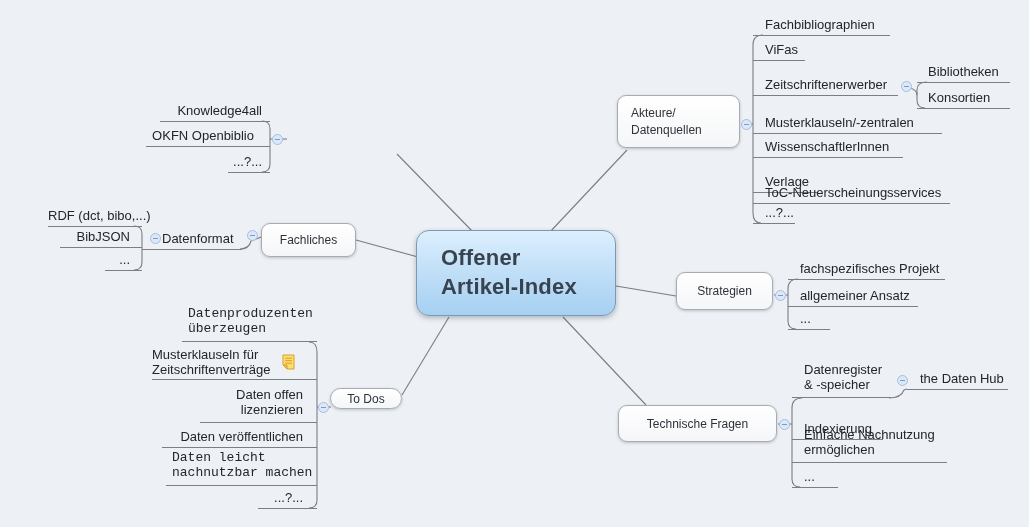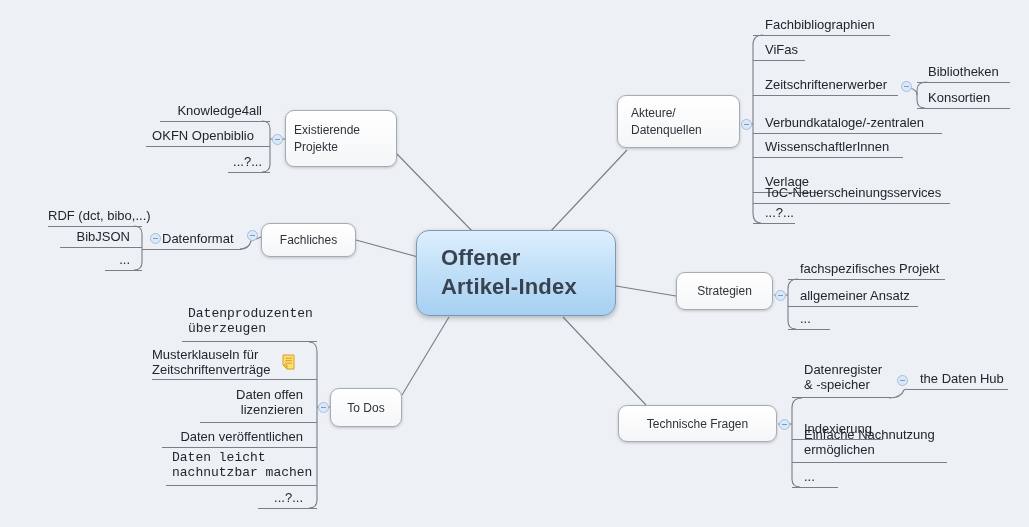--- a/index.html
+++ b/index.html
@@ -100,24 +100,22 @@
     <path d="M778,424 H792"></path>
     <path d="M889,398 Q901,398 904,390 L907,389"></path>
 
     <path d="M309,342 Q317,342 317,352 V500 Q317,508 309,508"></path>
     <path d="M317,407 H331"></path>
   </svg>
 
   <div class="center-node">Offener
 Artikel-Index</div>
 
-  <div class="branch pre" style="left:285px;top:110px;width:112px;height:57px;padding-left:8px;">Existierende
-Projekte</div>
   <div class="branch" style="left:261px;top:223px;width:95px;height:34px;">Fachliches</div>
-  <div class="branch" style="left:330px;top:388px;width:72px;height:39px;">To Dos</div>
+  <div class="branch" style="left:330px;top:388px;width:72px;height:21px;border-radius:11px;">To Dos</div>
   <div class="branch pre" style="left:617px;top:95px;width:123px;height:53px;padding-left:13px;">Akteure/
 Datenquellen</div>
   <div class="branch" style="left:676px;top:272px;width:97px;height:38px;">Strategien</div>
   <div class="branch" style="left:618px;top:405px;width:159px;height:37px;">Technische Fragen</div>
 
   <div class="topic l" style="left:160px;top:101px;width:110px;padding-right:8px;">Knowledge4all</div>
   <div class="topic l" style="left:146px;top:126px;width:124px;">OKFN Openbiblio</div>
   <div class="topic l" style="left:228px;top:152px;width:42px;padding-right:8px;">...?...</div>
 
   <div class="topic r" style="left:142px;top:229px;width:100px;padding-left:20px;">Datenformat</div>
@@ -143,21 +141,21 @@
   <div class="topic l" style="left:162px;top:427px;width:155px;padding-right:14px;">Daten veröffentlichen</div>
   <div class="topic l pre alignleft" style="left:166px;top:449px;width:151px;height:37px;">Daten leicht
 nachnutzbar machen</div>
   <div class="topic l" style="left:258px;top:488px;width:59px;padding-right:14px;">...?...</div>
 
   <div class="topic r" style="left:753px;top:15px;width:137px;">Fachbibliographien</div>
   <div class="topic r" style="left:753px;top:40px;width:52px;">ViFas</div>
   <div class="topic r" style="left:753px;top:75px;width:145px;">Zeitschriftenerwerber</div>
   <div class="topic r" style="left:917px;top:62px;width:93px;padding-left:11px;">Bibliotheken</div>
   <div class="topic r" style="left:917px;top:88px;width:93px;padding-left:11px;">Konsortien</div>
-  <div class="topic r" style="left:753px;top:113px;width:189px;">Verbundkataloge/-zentralen</div>
+  <div class="topic r" style="left:753px;top:113px;width:189px;">Musterklauseln/-zentralen</div>
   <div class="topic r" style="left:753px;top:137px;width:150px;">WissenschaftlerInnen</div>
   <div class="topic r" style="left:753px;top:172px;width:64px;">Verlage</div>
   <div class="topic r" style="left:753px;top:183px;width:197px;">ToC-Neuerscheinungsservices</div>
   <div class="topic r" style="left:753px;top:203px;width:42px;">...?...</div>
 
   <div class="topic r" style="left:788px;top:259px;width:157px;">fachspezifisches Projekt</div>
   <div class="topic r" style="left:788px;top:286px;width:130px;">allgemeiner Ansatz</div>
   <div class="topic r" style="left:788px;top:309px;width:42px;">...</div>
 
   <div class="topic r pre" style="left:792px;top:360px;width:99px;height:38px;padding-left:12px;">Datenregister

